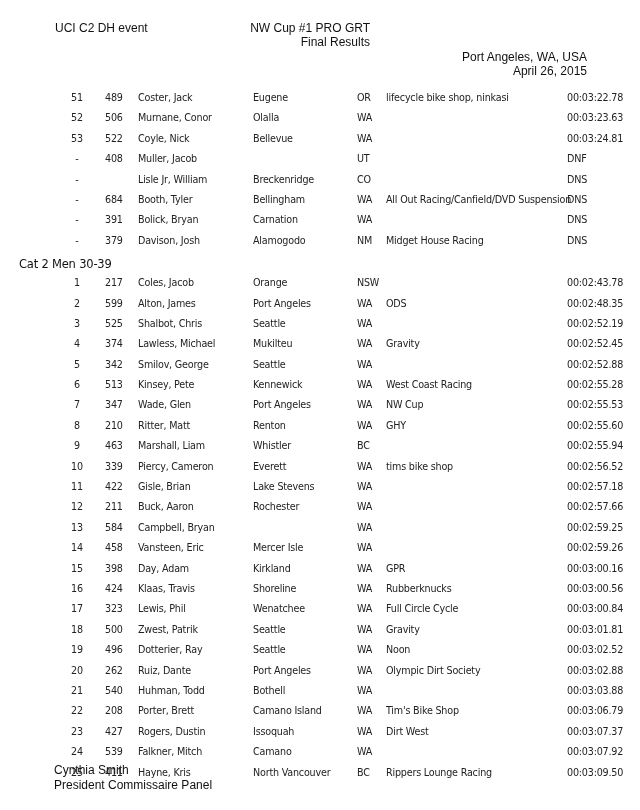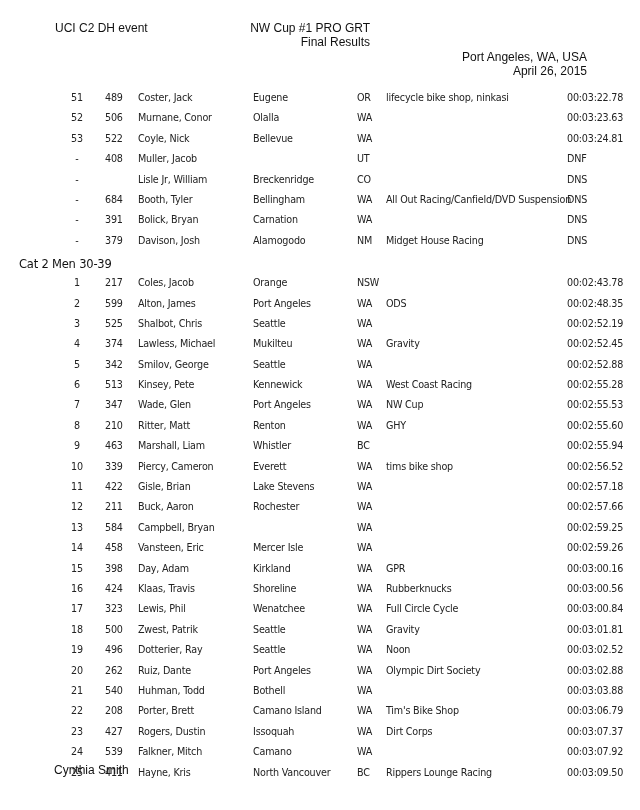--- a/index.html
+++ b/index.html
@@ -311,21 +311,21 @@
       <span class="c-state">WA</span>
       <span class="c-team">Tim's Bike Shop</span>
       <span class="c-time">00:03:06.79</span>
     </div>
     <div class="row">
       <span class="c-place">23</span>
       <span class="c-bib">427</span>
       <span class="c-name">Rogers, Dustin</span>
       <span class="c-city">Issoquah</span>
       <span class="c-state">WA</span>
-      <span class="c-team">Dirt Corps</span>
+      <span class="c-team">Dirt West</span>
       <span class="c-time">00:03:07.37</span>
     </div>
     <div class="row">
       <span class="c-place">24</span>
       <span class="c-bib">539</span>
       <span class="c-name">Falkner, Mitch</span>
       <span class="c-city">Camano</span>
       <span class="c-state">WA</span>
       <span class="c-team"></span>
       <span class="c-time">00:03:07.92</span>
@@ -336,13 +336,14 @@
       <span class="c-name">Hayne, Kris</span>
       <span class="c-city">North Vancouver</span>
       <span class="c-state">BC</span>
       <span class="c-team">Rippers Lounge Racing</span>
       <span class="c-time">00:03:09.50</span>
     </div>
   </div>
 
 <div class="footer">
   <div>Cynthia Smith</div>
+  <div>President Commissaire Panel</div>
 </div>
 
 </body></html>

